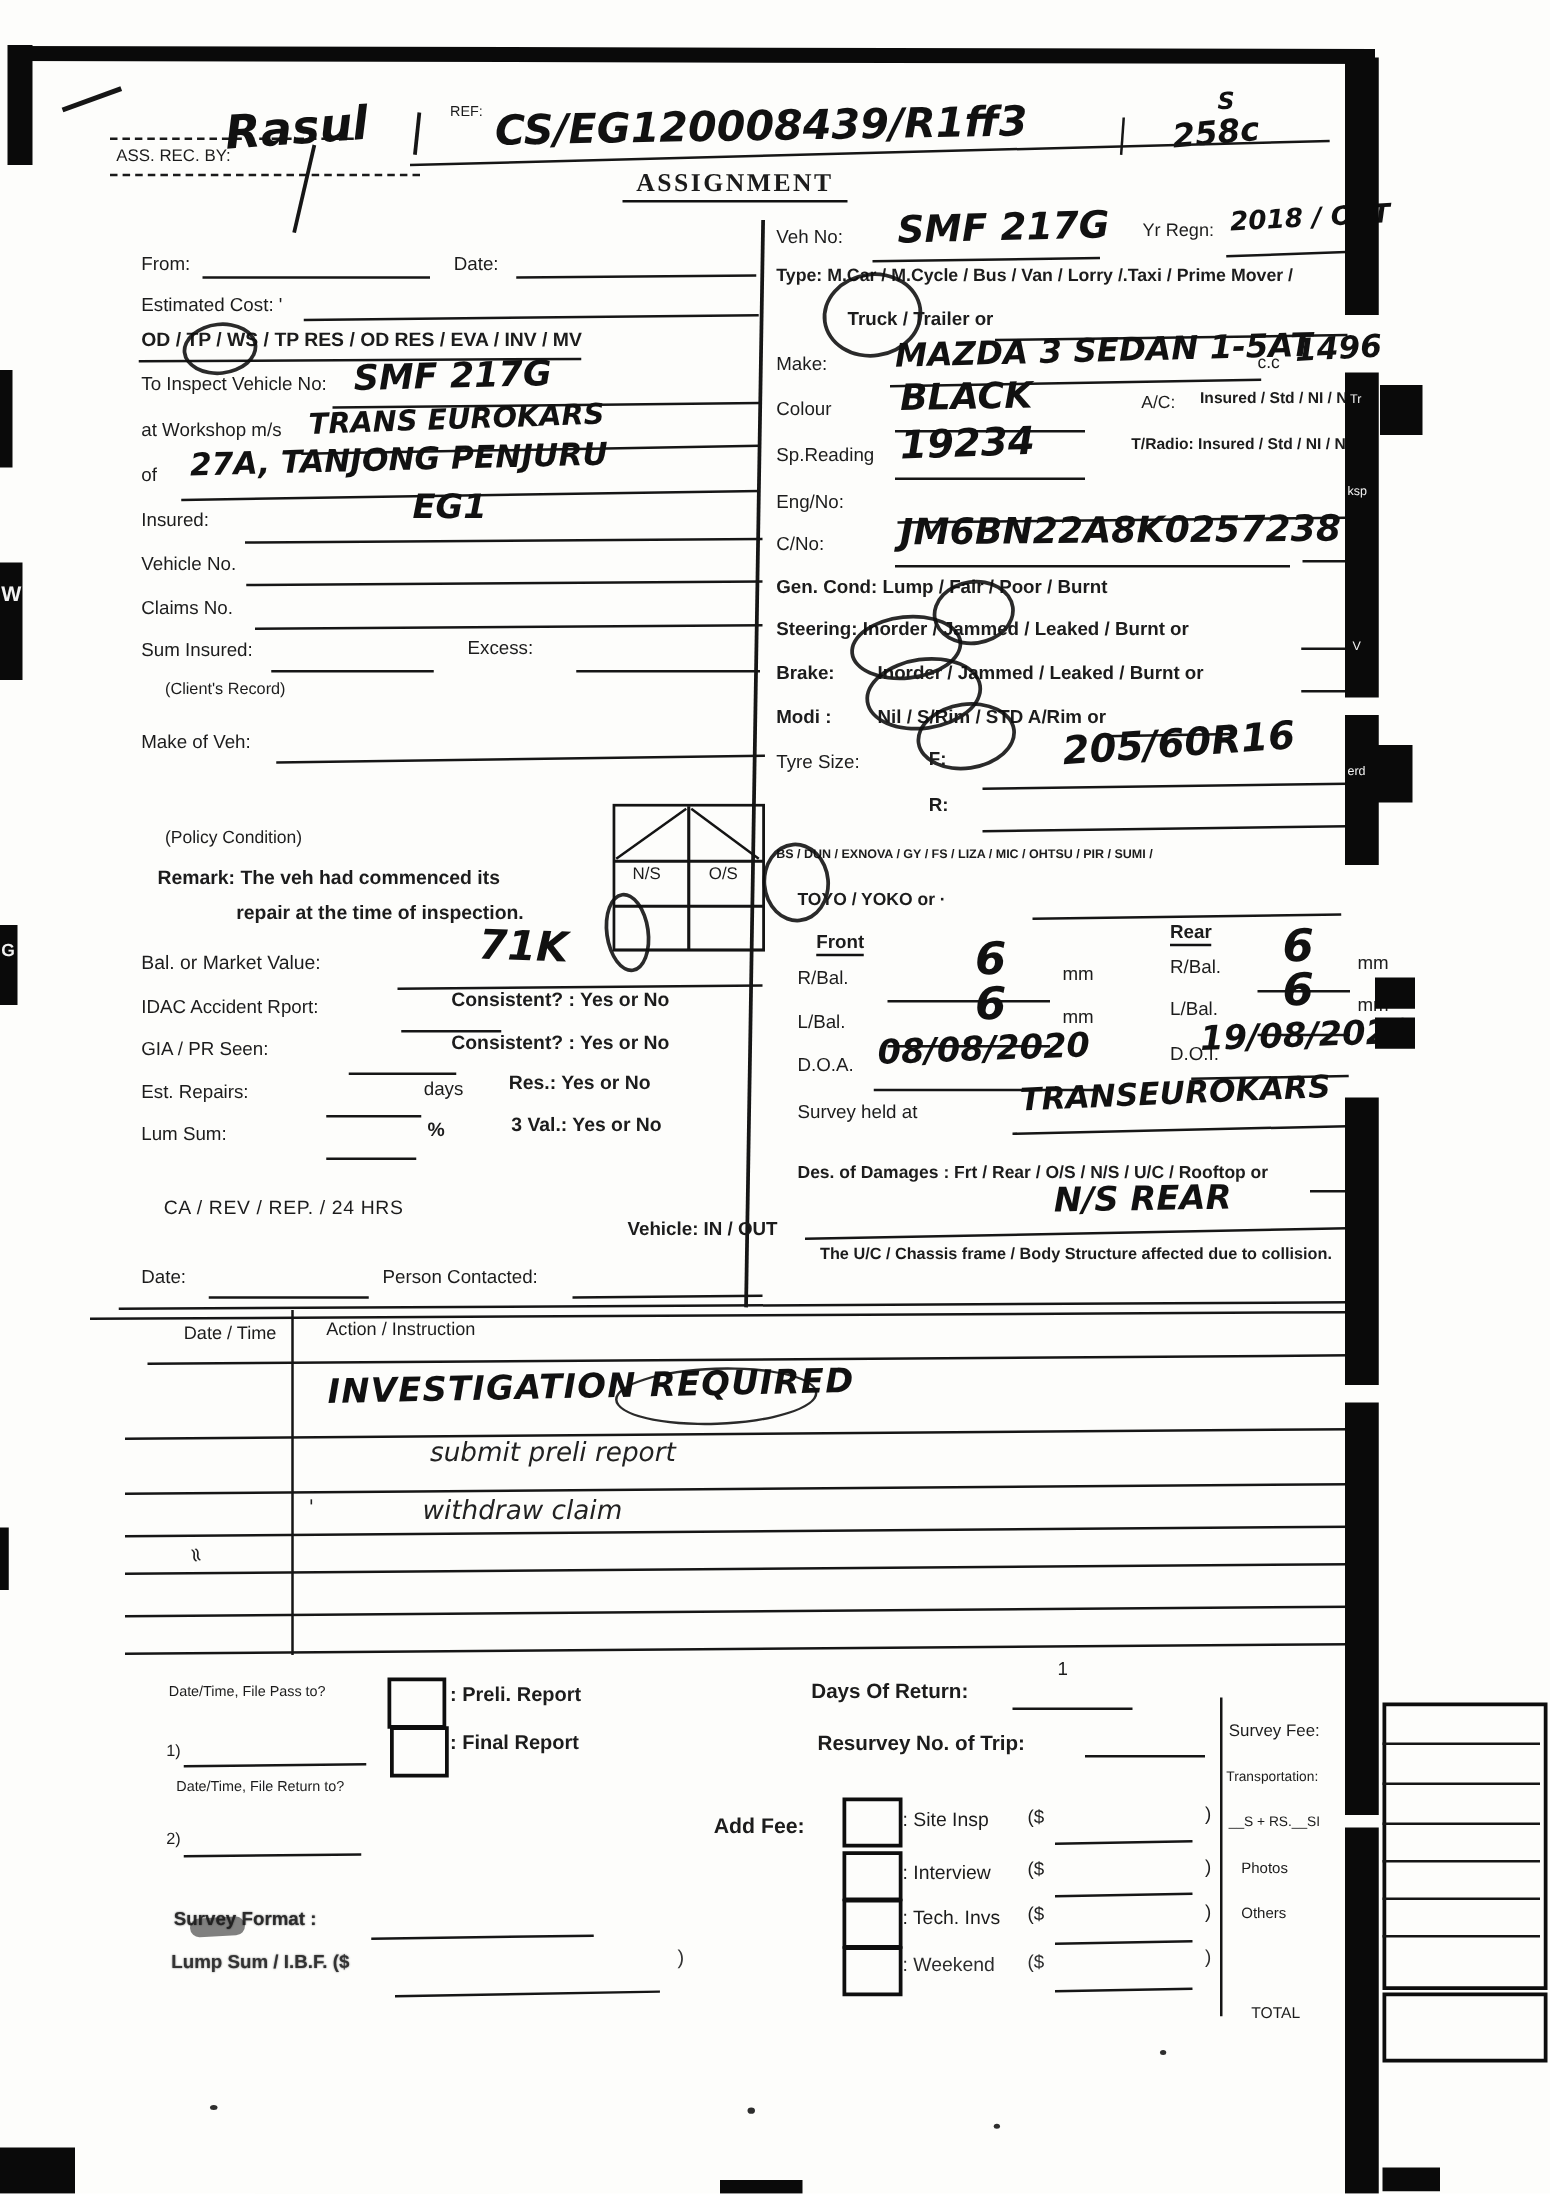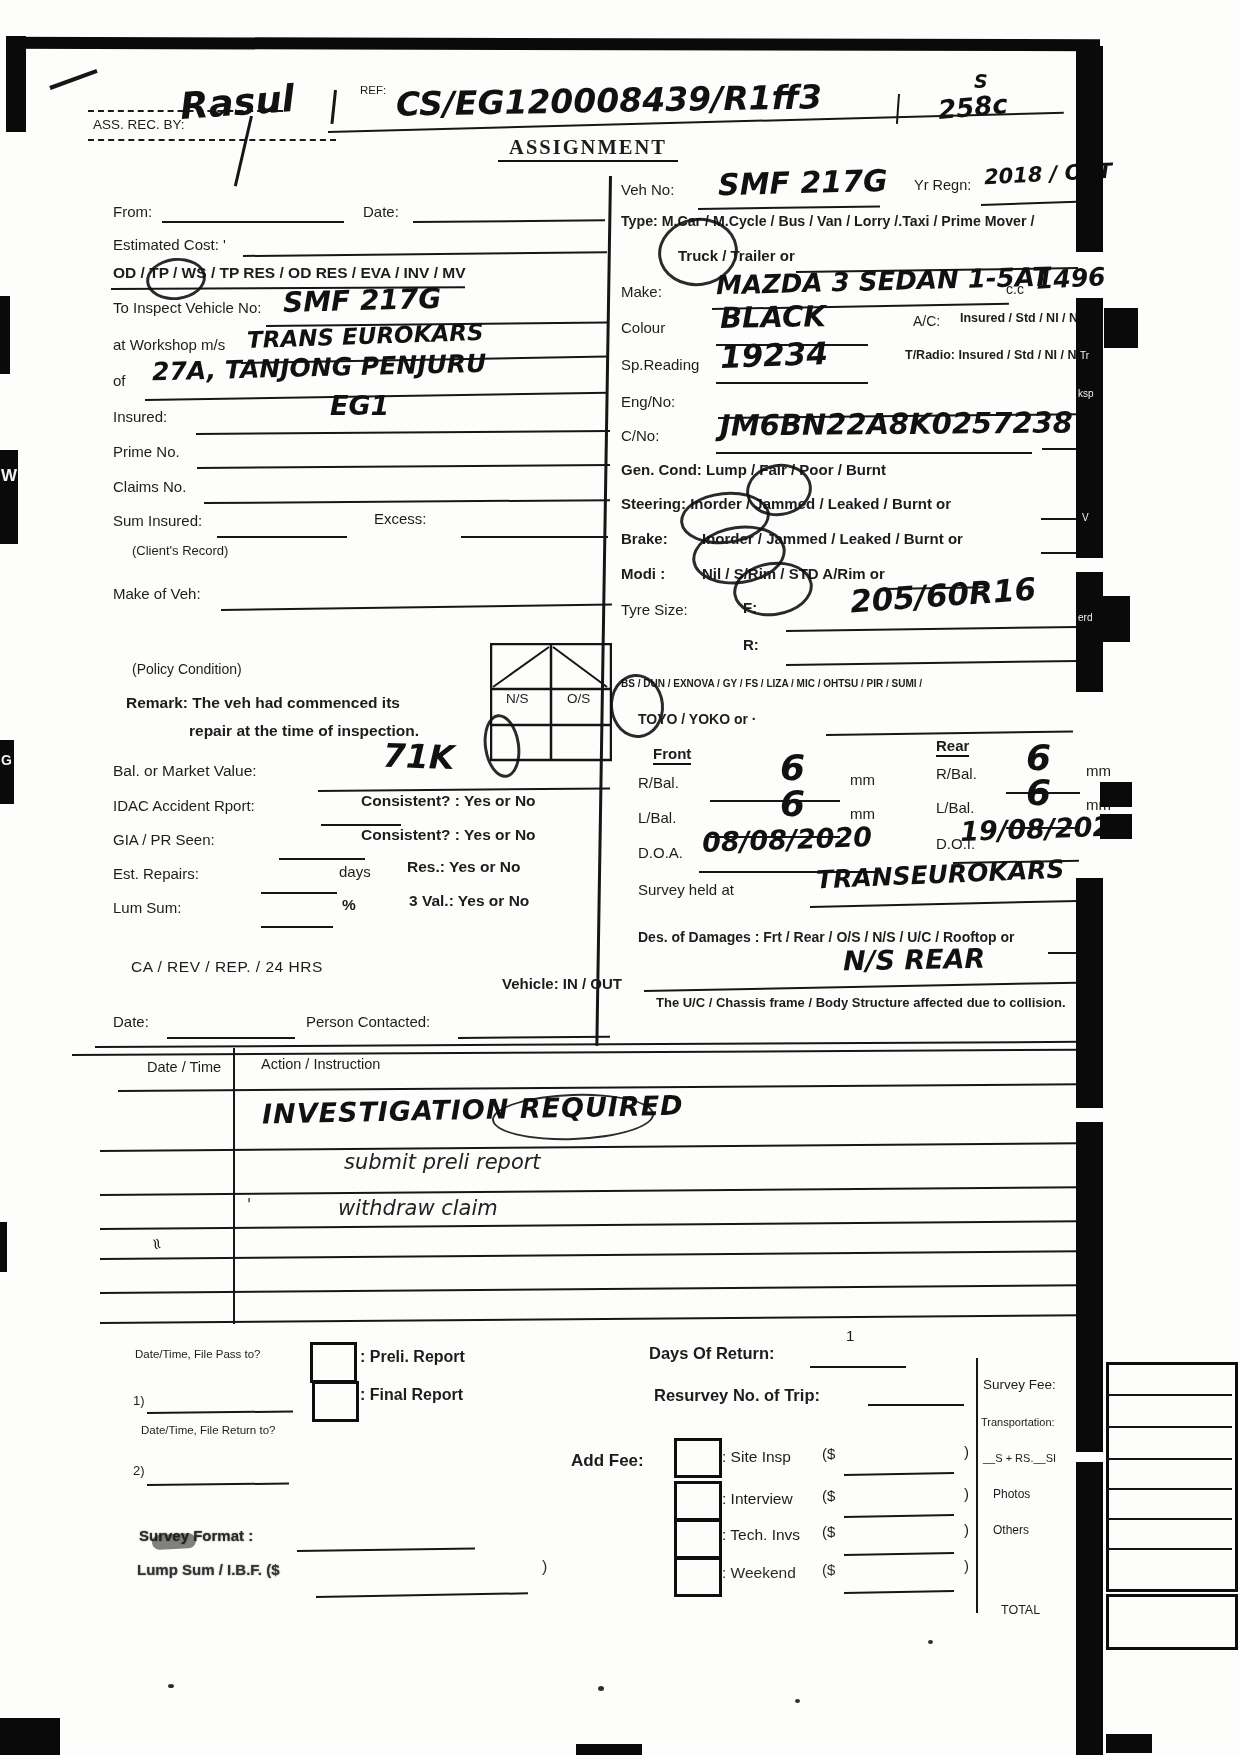--- a/index.html
+++ b/index.html
@@ -66,21 +66,21 @@
   <div class="ln" style="left:241px;top:362px;width:367px;transform:rotate(-1deg);"></div>
 
   <div class="t" style="left:113px;top:373px;">of</div>
   <div class="hw" style="left:152px;top:355px;font-size:25px;transform:rotate(-1.5deg);">27A, TANJONG PENJURU</div>
   <div class="ln" style="left:145px;top:399px;width:463px;transform:rotate(-0.9deg);"></div>
 
   <div class="t" style="left:113px;top:409px;">Insured:</div>
   <div class="hw" style="left:330px;top:392px;font-size:27px;">EG1</div>
   <div class="ln" style="left:196px;top:433px;width:414px;transform:rotate(-0.4deg);"></div>
 
-  <div class="t" style="left:113px;top:444px;">Prime No.</div>
+  <div class="t" style="left:113px;top:444px;">Vehicle No.</div>
   <div class="ln" style="left:197px;top:467px;width:413px;transform:rotate(-0.4deg);"></div>
 
   <div class="t" style="left:113px;top:479px;">Claims No.</div>
   <div class="ln" style="left:204px;top:502px;width:406px;transform:rotate(-0.4deg);"></div>
 
   <div class="t" style="left:113px;top:513px;">Sum Insured:</div>
   <div class="ln" style="left:217px;top:536px;width:130px;"></div>
   <div class="t" style="left:374px;top:511px;">Excess:</div>
   <div class="ln" style="left:461px;top:536px;width:147px;"></div>
 
@@ -332,21 +332,21 @@
   <div class="bx" style="left:0;top:296px;width:10px;height:78px;"></div>
   <div class="bx" style="left:0;top:450px;width:18px;height:94px;"></div>
   <div class="frag" style="left:1px;top:466px;font-size:17px;font-weight:bold;">W</div>
   <div class="bx" style="left:0;top:740px;width:14px;height:64px;"></div>
   <div class="frag" style="left:1px;top:752px;font-size:14px;font-weight:bold;">G</div>
   <div class="bx" style="left:0;top:1222px;width:7px;height:50px;"></div>
   <div class="bx" style="left:0;top:1718px;width:60px;height:37px;"></div>
 
   <div class="bx" style="left:1076px;top:46px;width:27px;height:206px;"></div>
   <div class="bx" style="left:1076px;top:298px;width:27px;height:260px;"></div>
-  <div class="frag" style="left:1080px;top:314px;margin-top:36px;">Tr</div>
+  <div class="frag" style="left:1080px;top:314px;">Tr</div>
   <div class="frag" style="left:1078px;top:388px;">ksp</div>
   <div class="frag" style="left:1082px;top:512px;">V</div>
   <div class="bx" style="left:1076px;top:572px;width:27px;height:120px;"></div>
   <div class="frag" style="left:1078px;top:612px;">erd</div>
   <div class="bx" style="left:1076px;top:878px;width:27px;height:230px;"></div>
   <div class="bx" style="left:1076px;top:1122px;width:27px;height:330px;"></div>
   <div class="bx" style="left:1076px;top:1462px;width:27px;height:293px;"></div>
 
   <div class="bx" style="left:1104px;top:308px;width:34px;height:40px;"></div>
   <div class="bx" style="left:1102px;top:596px;width:28px;height:46px;"></div>

